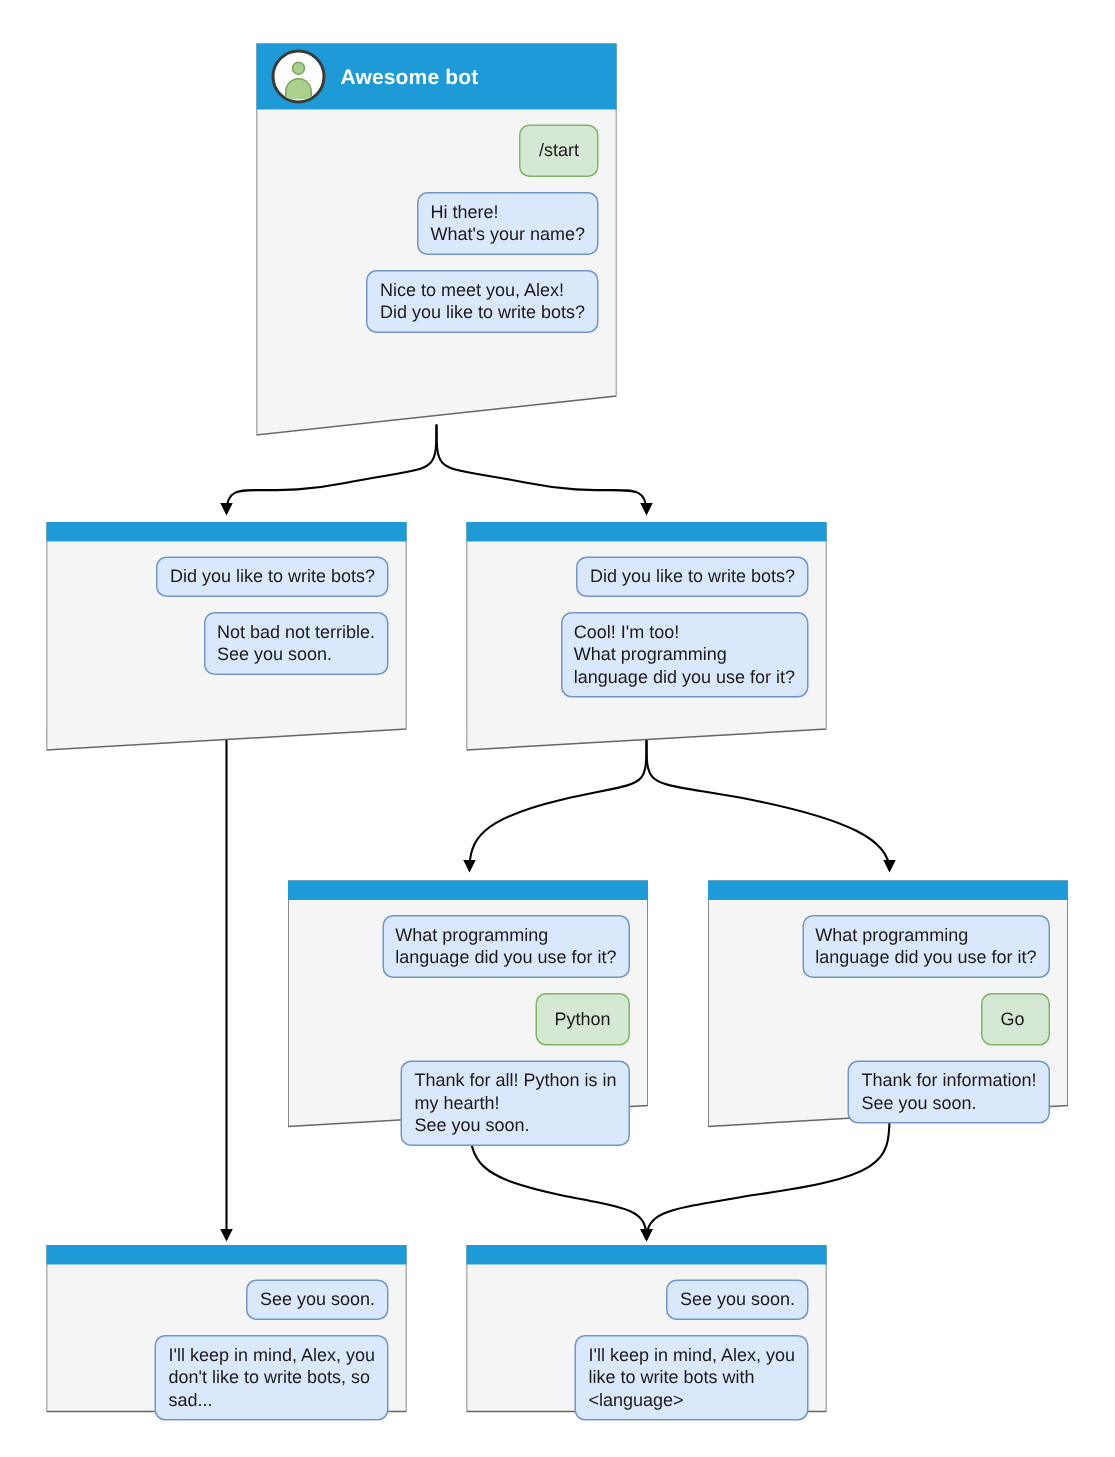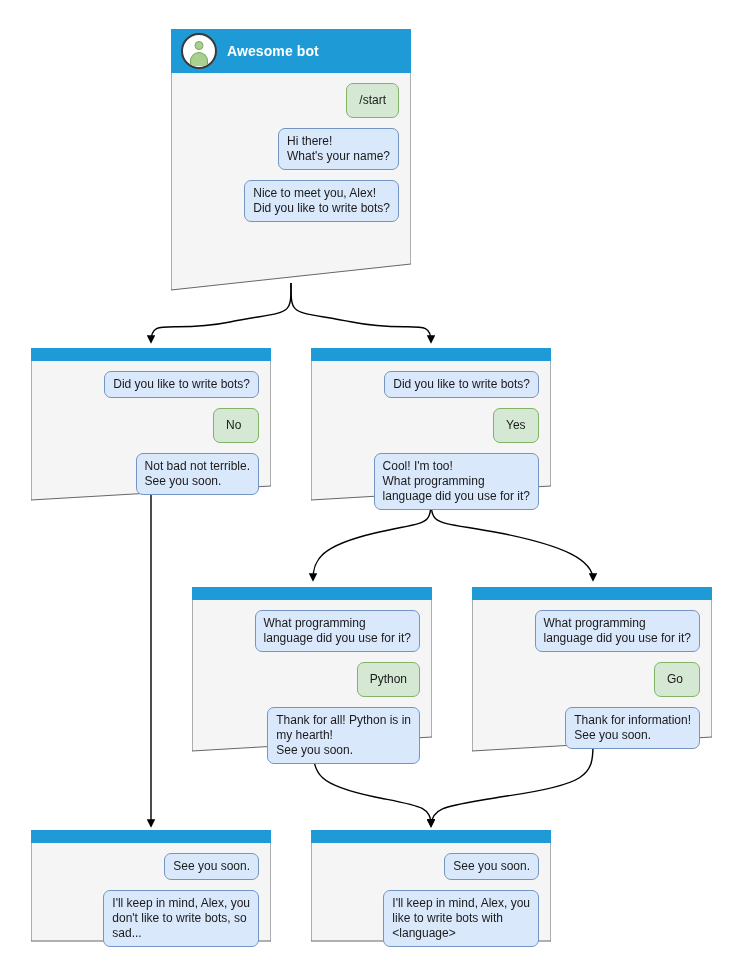--- a/index.html
+++ b/index.html
@@ -202,44 +202,38 @@
   <div class="node" style="left:31px; top:348px; width:240px; height:153px;">
     <svg class="node-shape" viewBox="0 0 240 153" preserveAspectRatio="none">
       <path d="M 0,0 L 240,0 L 240,138 L 0,152 Z" fill="#f5f5f5" stroke="#666666" stroke-width="1"></path>
     </svg>
     <div class="node-content">
       <div class="node-header thin"></div>
       <div class="chat-body">
         <div class="msg-row left">
           <div class="bubble bot">Did you like to write bots?</div>
         </div>
-        <div class="msg-row right">
-          <div class="bubble user pad-user">No</div>
-        </div>
         <div class="msg-row left">
           <div class="bubble bot">Not bad not terrible.
 See you soon.</div>
         </div>
       </div>
     </div>
   </div>
 
   <div class="node" style="left:311px; top:348px; width:240px; height:153px;">
     <svg class="node-shape" viewBox="0 0 240 153" preserveAspectRatio="none">
       <path d="M 0,0 L 240,0 L 240,138 L 0,152 Z" fill="#f5f5f5" stroke="#666666" stroke-width="1"></path>
     </svg>
     <div class="node-content">
       <div class="node-header thin"></div>
       <div class="chat-body">
         <div class="msg-row left">
           <div class="bubble bot">Did you like to write bots?</div>
         </div>
-        <div class="msg-row right">
-          <div class="bubble user pad-user">Yes</div>
-        </div>
         <div class="msg-row left">
           <div class="bubble bot">Cool! I'm too!
 What programming
 language did you use for it?</div>
         </div>
       </div>
     </div>
   </div>
 
   <div class="node" style="left:192px; top:587px; width:240px; height:165px;">

